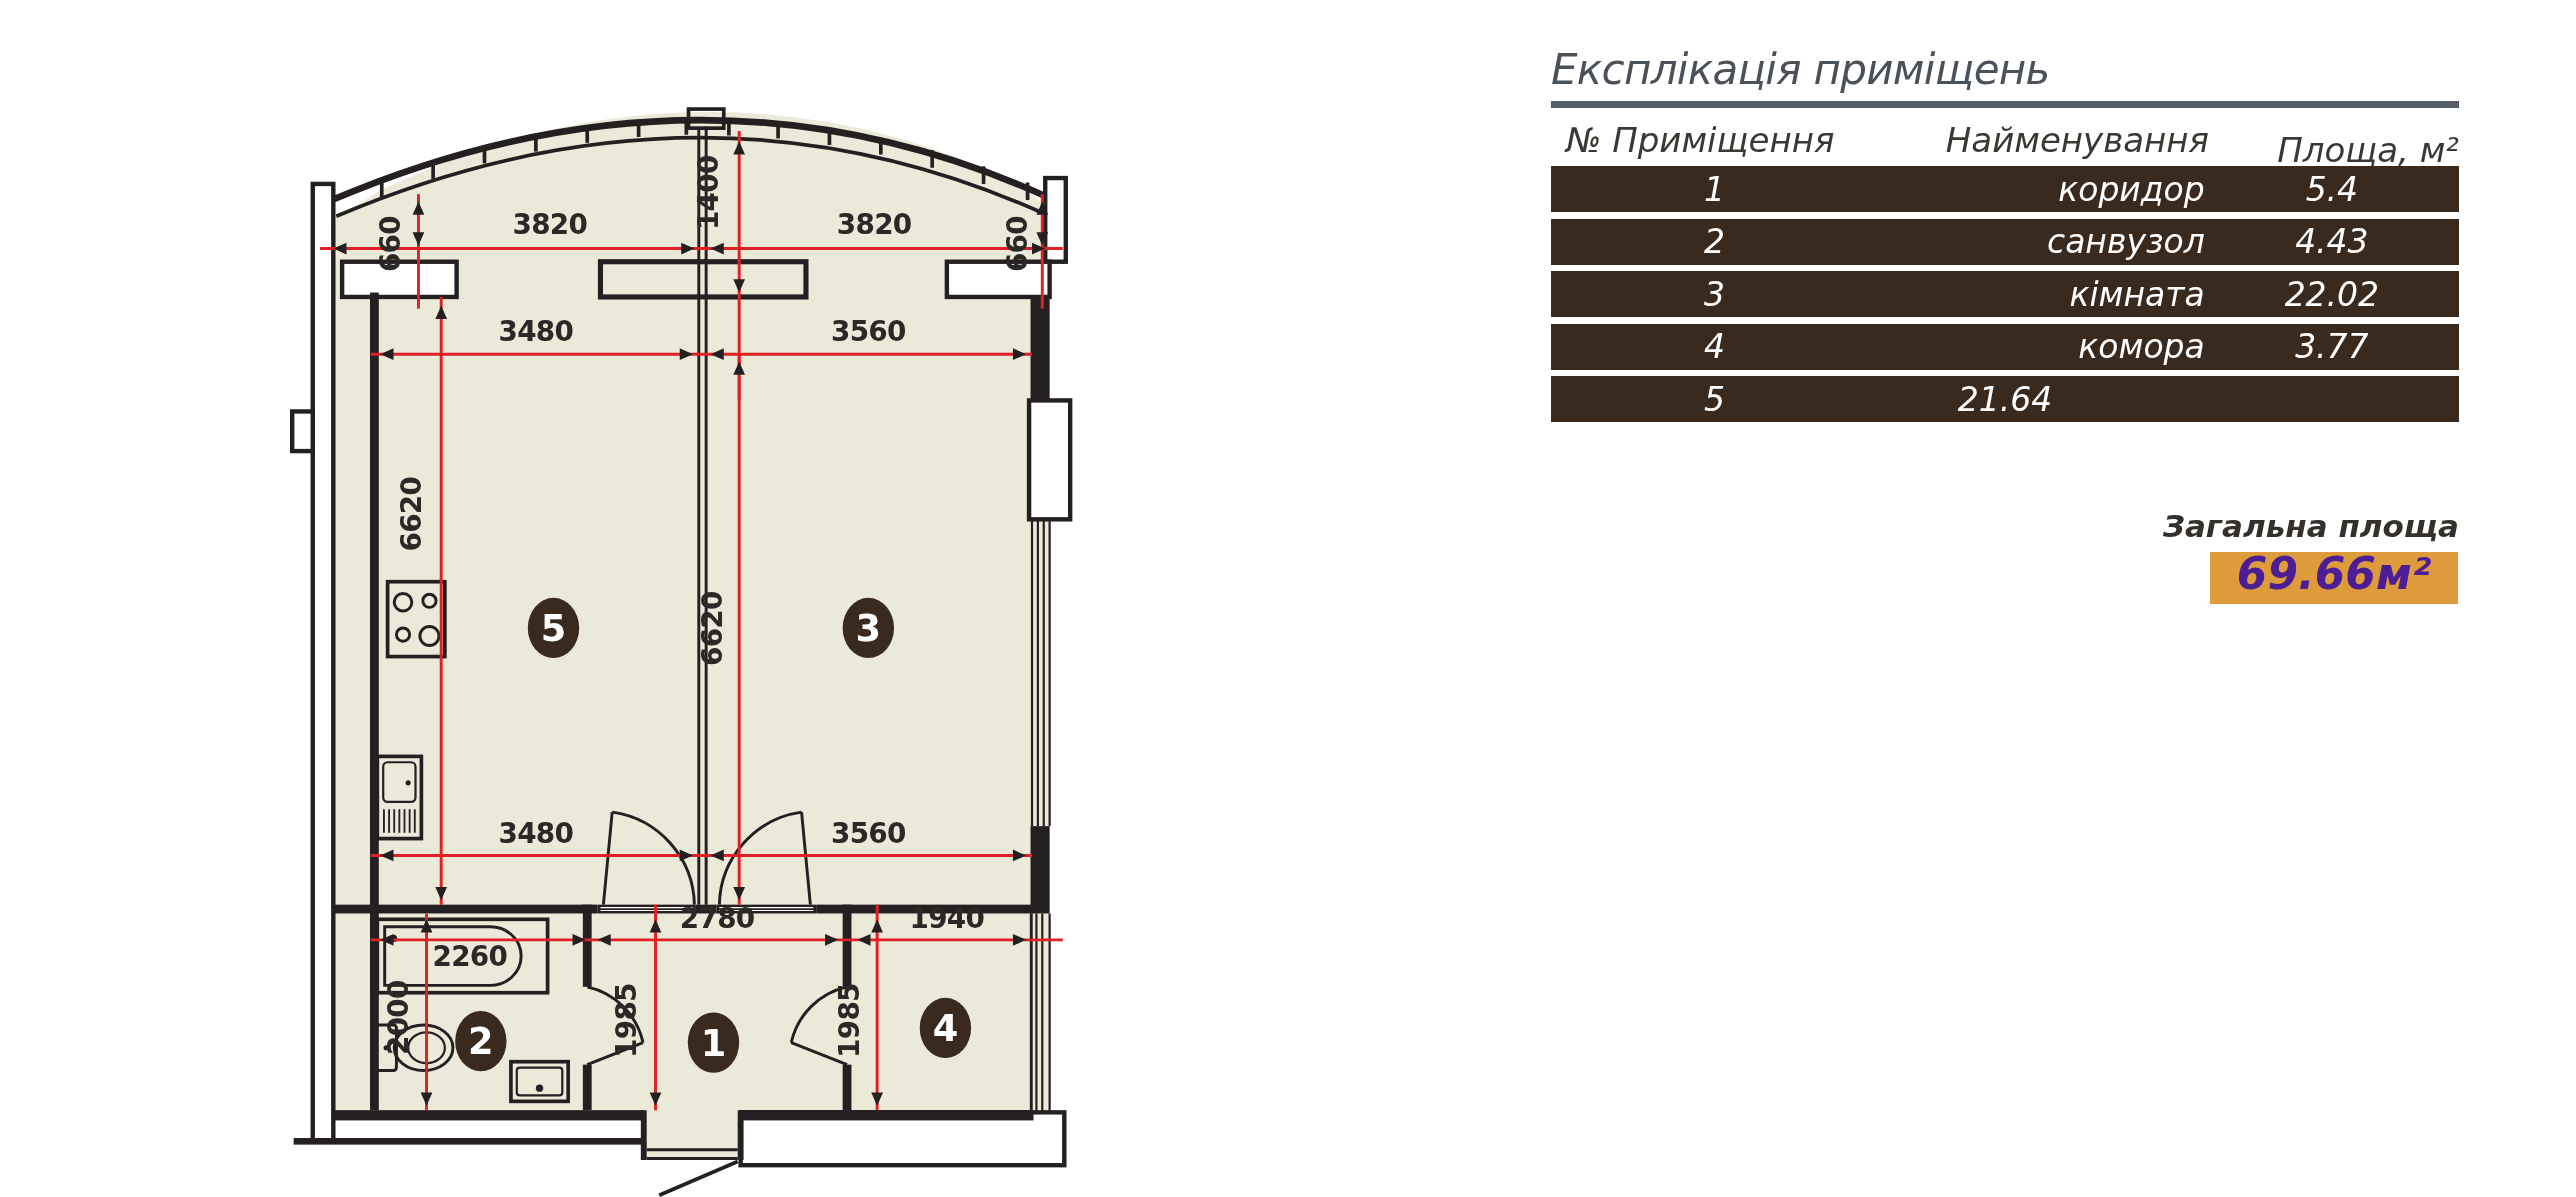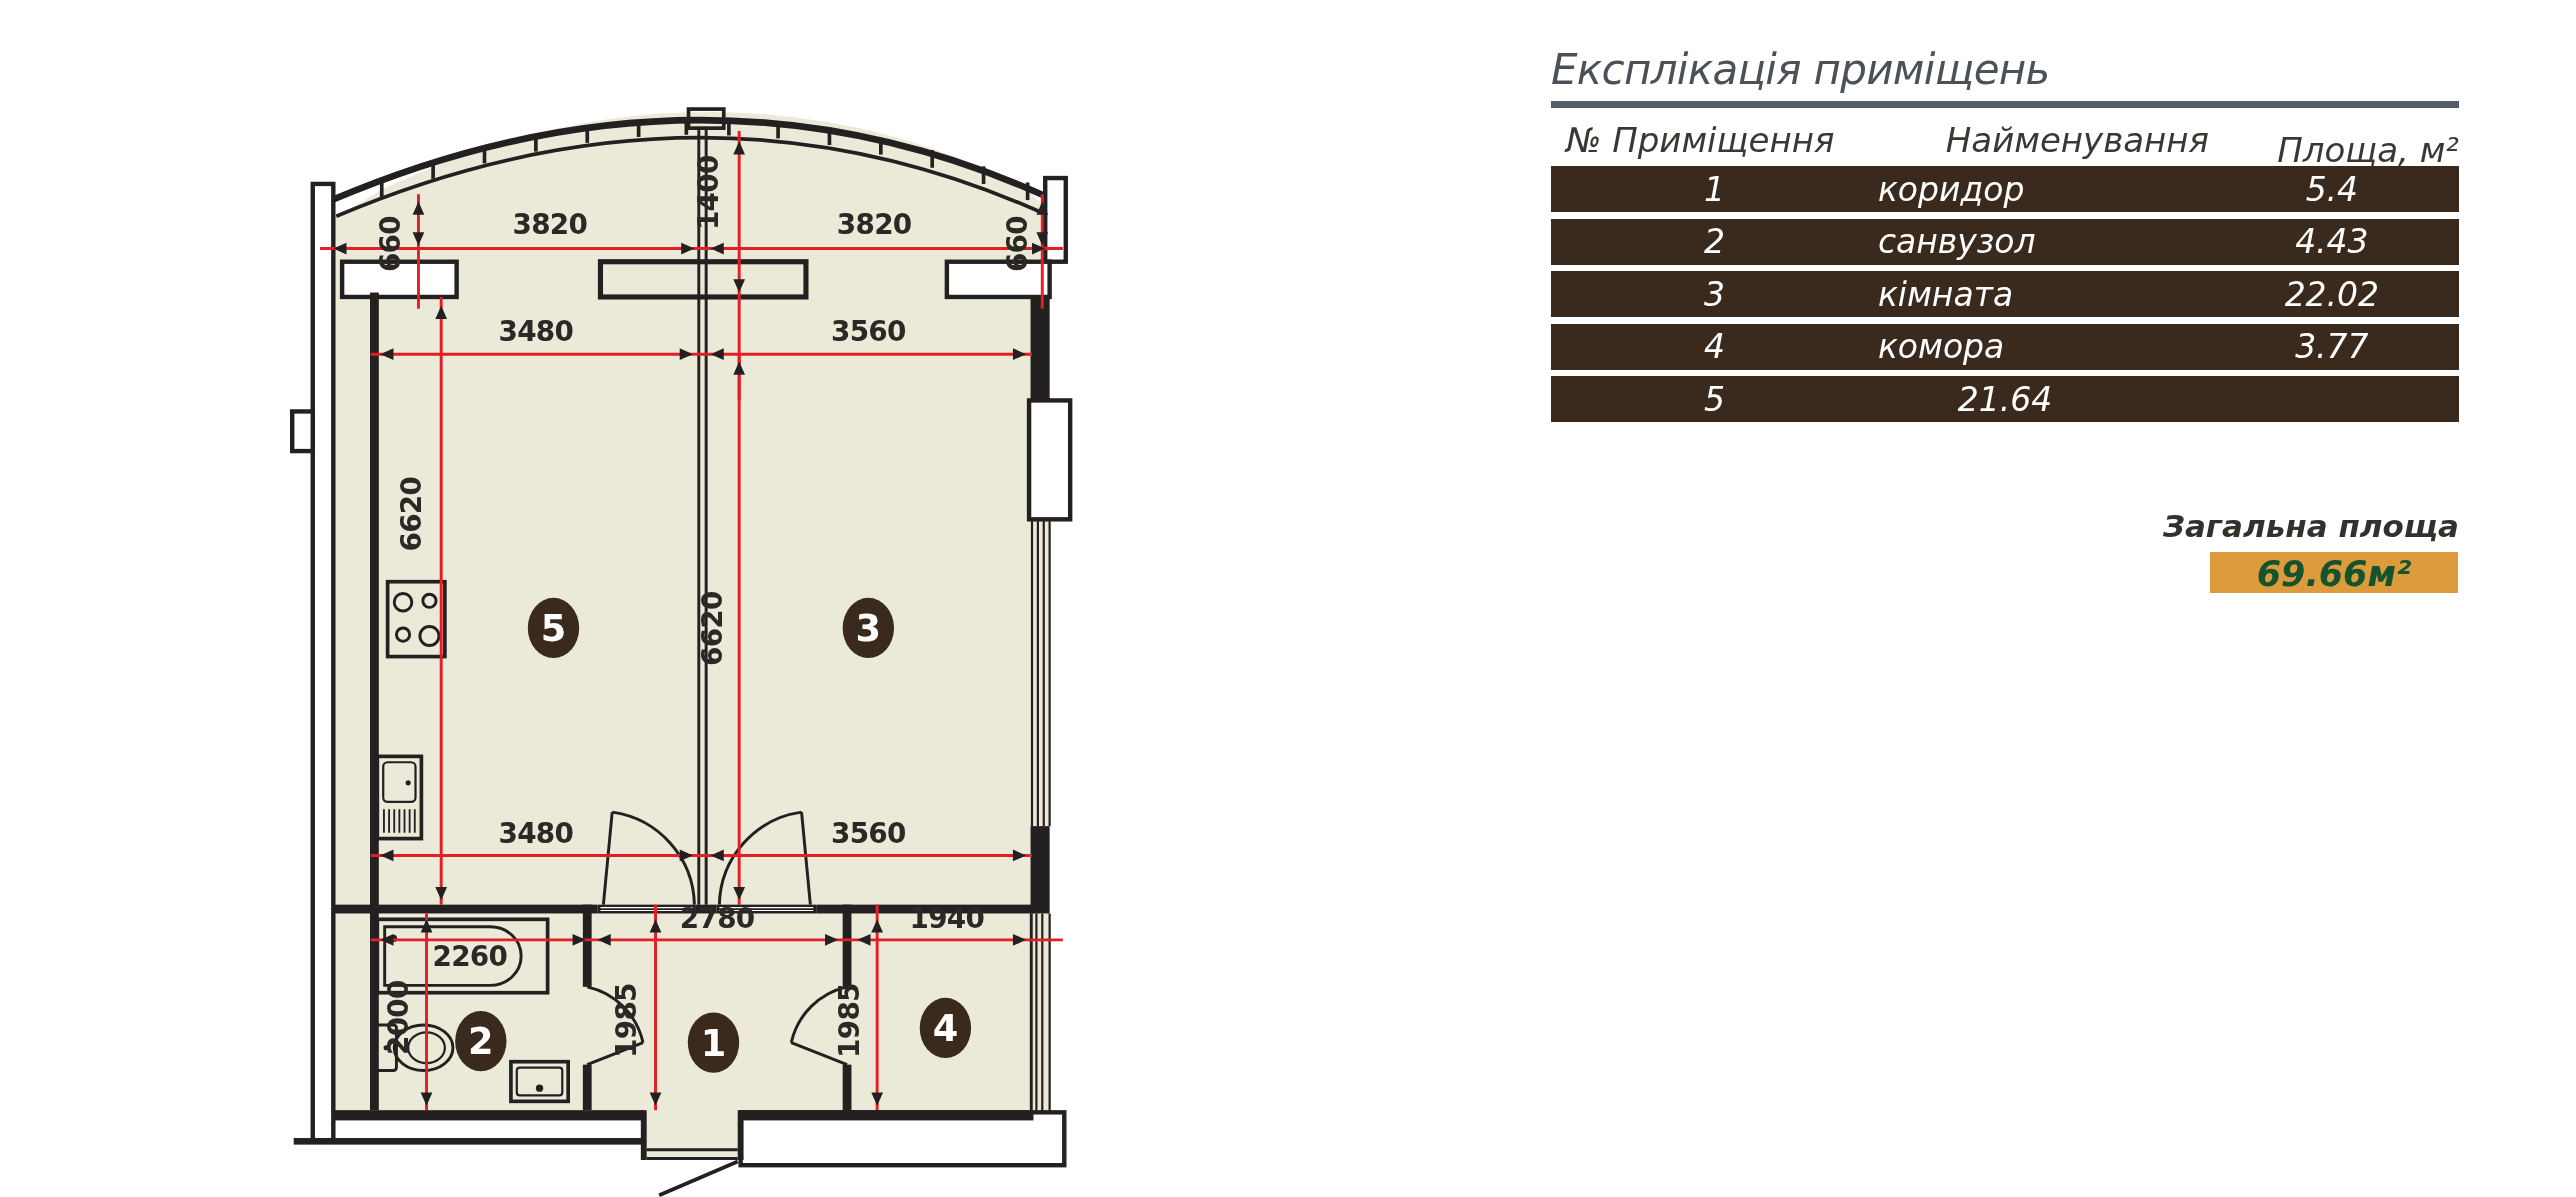--- a/index.html
+++ b/index.html
@@ -28,26 +28,26 @@
   .legend-title{position:absolute;left:1551px;top:45px;width:911px;
     font-size:42px;font-style:italic;font-weight:500;color:var(--titlegray);letter-spacing:-0.7px;}
   .legend-underline{position:absolute;left:1551px;top:101px;width:908px;height:7.3px;background:#575d66;}
   .legend-header{position:absolute;left:1551px;top:119px;width:908px;height:41px;
     display:flex;align-items:center;font-size:34px;font-style:italic;color:var(--headtext);}
   .col-num{width:36%;margin-left:15px;} .col-name{width:36%;text-align:right;} .col-area{width:28%;text-align:right;margin-top:21px;}
   .legend-rows{position:absolute;left:1551px;top:166px;width:908px;}
   .legend-row{width:100%;height:46px;margin-bottom:6.6px;background:var(--brown);
     display:flex;align-items:center;color:#fff;font-size:33px;font-style:italic;}
   .legend-row .c1{width:36%;text-align:center;}
-  .legend-row .c2{width:36%;text-align:left;}
+  .legend-row .c2{width:36%;text-align:right;}
   .legend-row .c3{width:28%;text-align:center;}
   .total-label{position:absolute;left:1551px;top:508px;width:908px;text-align:right;
     font-size:31px;font-style:italic;font-weight:bold;color:#34302c;}
-  .total-badge{position:absolute;left:2210px;top:552px;width:248px;height:41px;background:var(--orange);
-    color:#14532d;font-size:35px;font-style:italic;font-weight:bold;text-align:center;line-height:44px;}
+  .total-badge{position:absolute;left:2210px;top:552px;width:248px;height:52px;background:var(--orange);
+    color:#4c1d95;font-size:44px;font-style:italic;font-weight:bold;text-align:center;line-height:44px;}
 </style>
 </head>
 <body>
 
 <div class="stage">
 
   <svg class="plan-svg" viewBox="380 120 1120 1511">
 
     <path fill="var(--floor)" d="M454,1512 L454,300 Q470,288 520,258 Q740,152 964,152 Q1190,152 1390,252 Q1422,272 1430,300
          L1430,1512 L1009,1512 L1009,1576 L877,1576 L877,1512 Z"></path>

